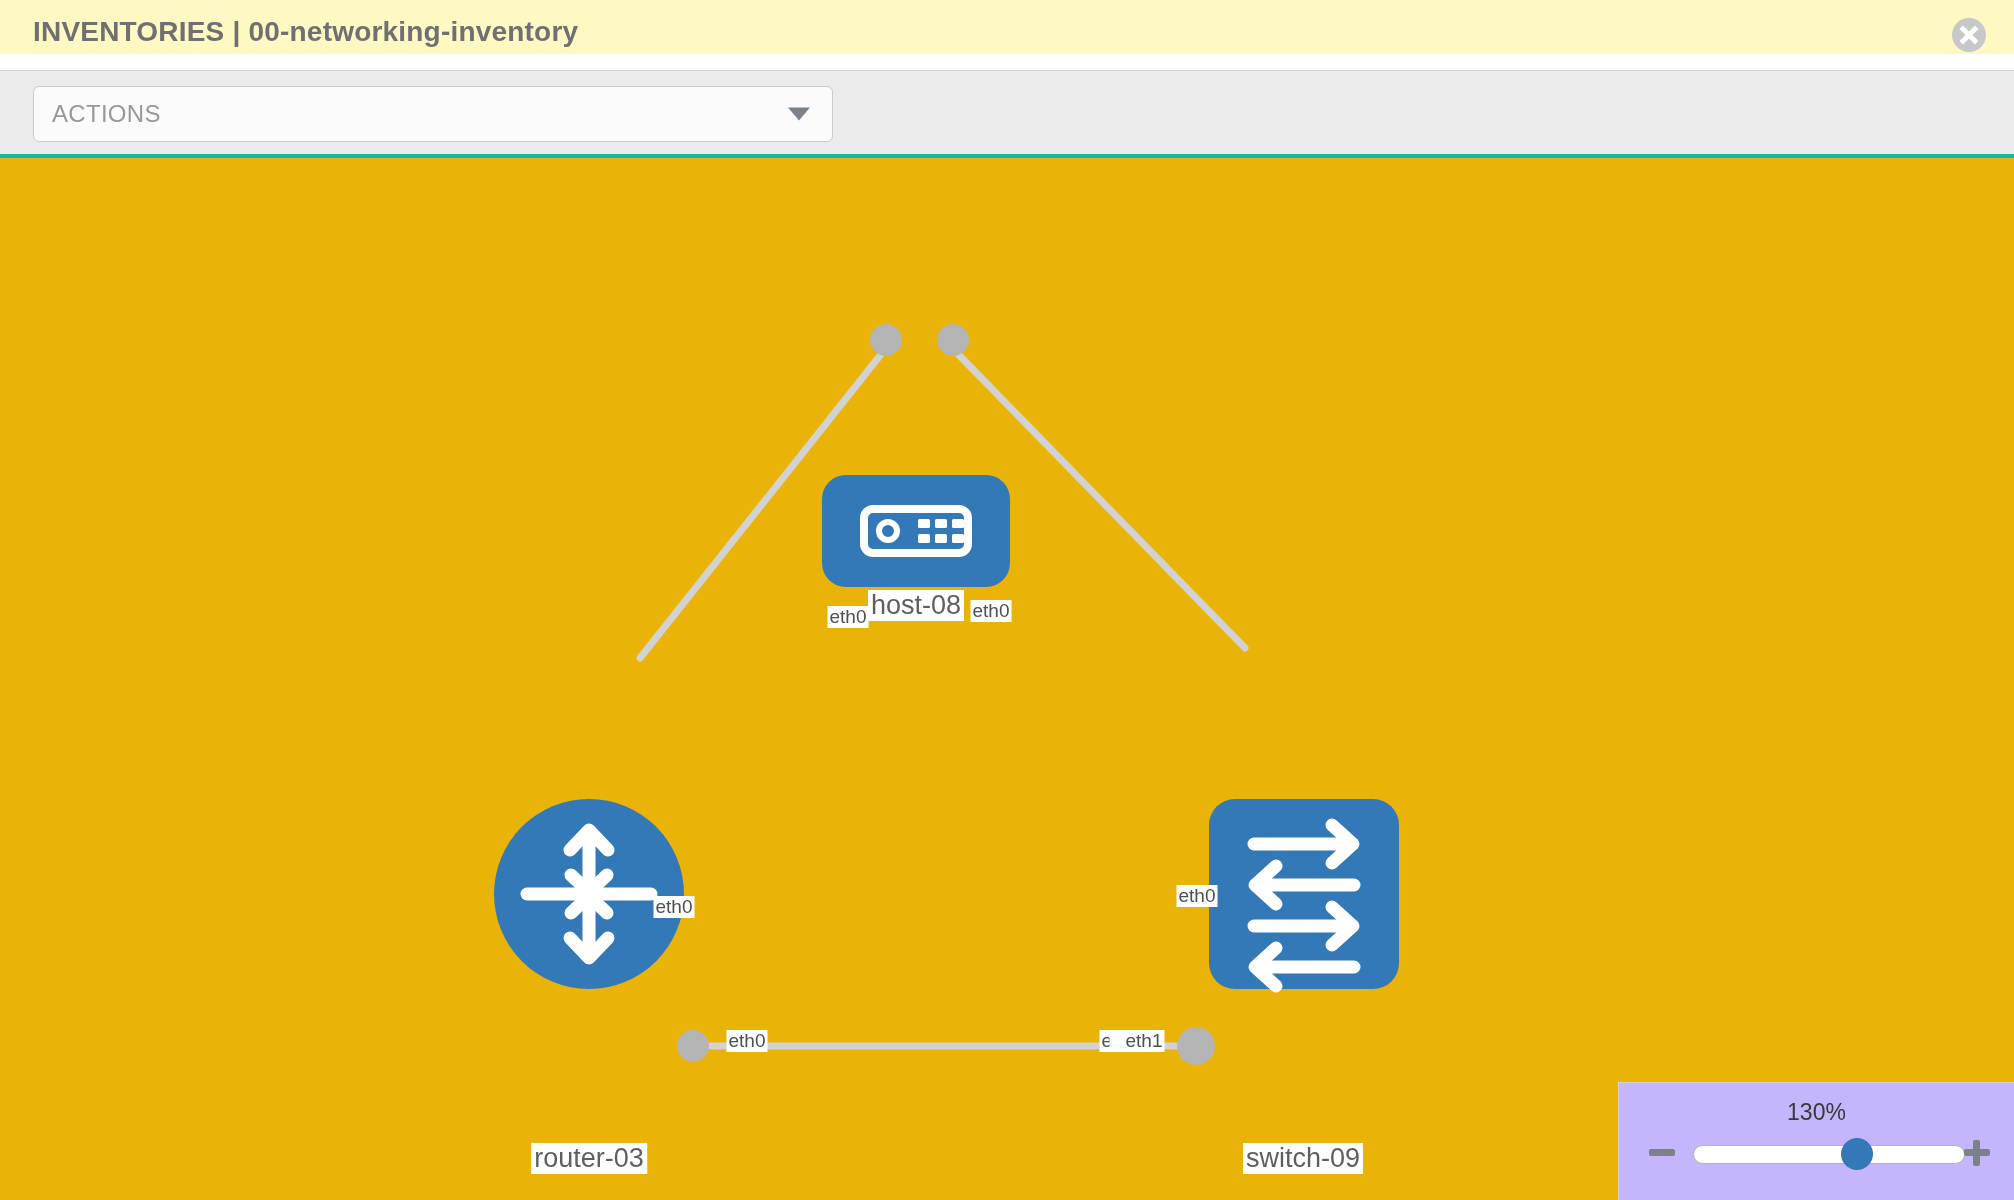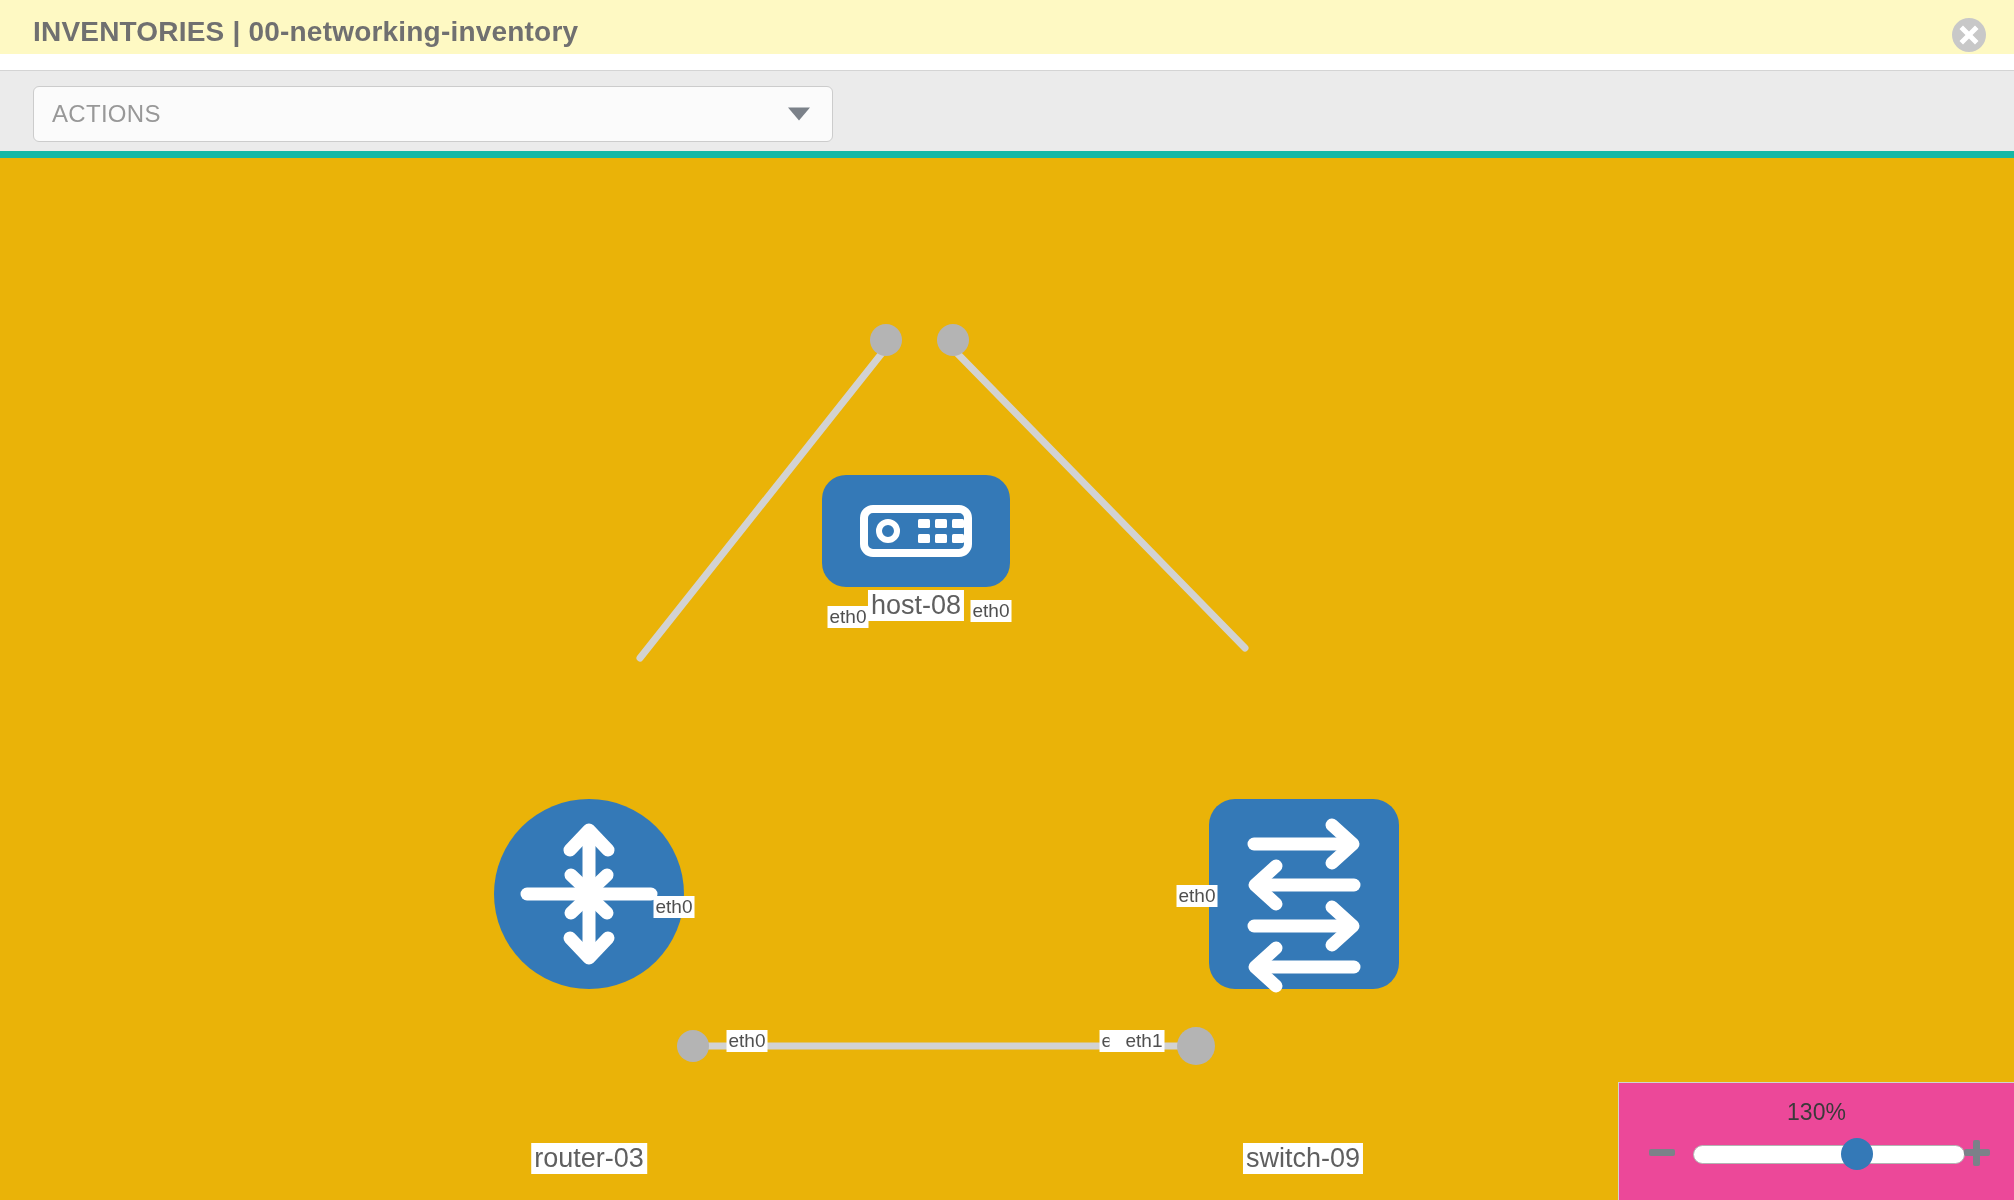--- a/index.html
+++ b/index.html
@@ -47,21 +47,21 @@
   .close-button svg { display: block; }
 
   
   .toolbar {
     position: absolute;
     left: 0; top: 70px;
     width: 2014px;
     height: 88px;
     background: #ebebeb;
     border-top: 1px solid #d4d4d4;
-    border-bottom: 7px solid #14b8a6;
+    border-bottom: 4px solid #14b8a6;
     box-sizing: border-box;
   }
   .select-box {
     position: absolute;
     background: #fbfbfb;
     border: 1px solid #cccccc;
     border-radius: 6px;
     box-sizing: border-box;
     cursor: pointer;
   }
@@ -131,21 +131,21 @@
     transform: translateX(-50%);
   }
 
   
   .zoom-panel {
     position: absolute;
     left: 1618px;
     top: 1082px;
     width: 396px;
     height: 118px;
-    background: #ec4899;
+    background: #c4b5fd;
     border: 1px solid #d2d2d2;
     border-right: none;
     border-bottom: none;
     box-sizing: border-box;
     padding-left: 29px;
   }
   .zoom-value {
     position: absolute;
     left: 0; right: 0;
     top: 16px;

